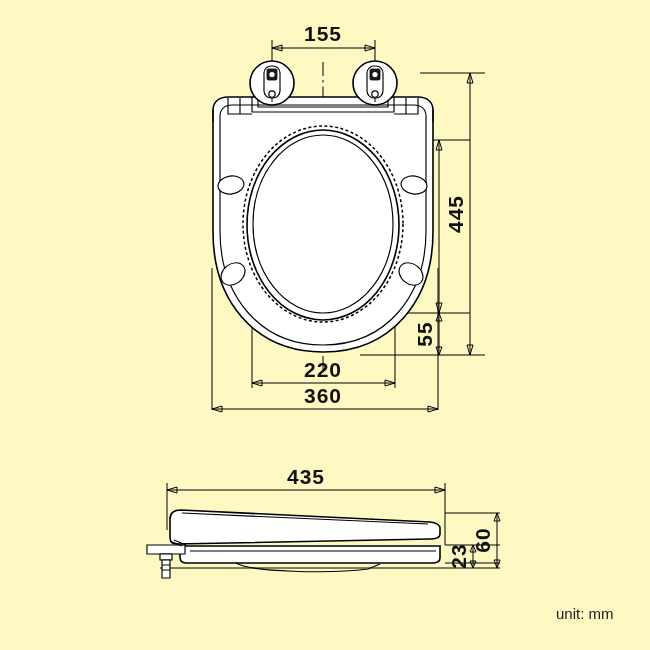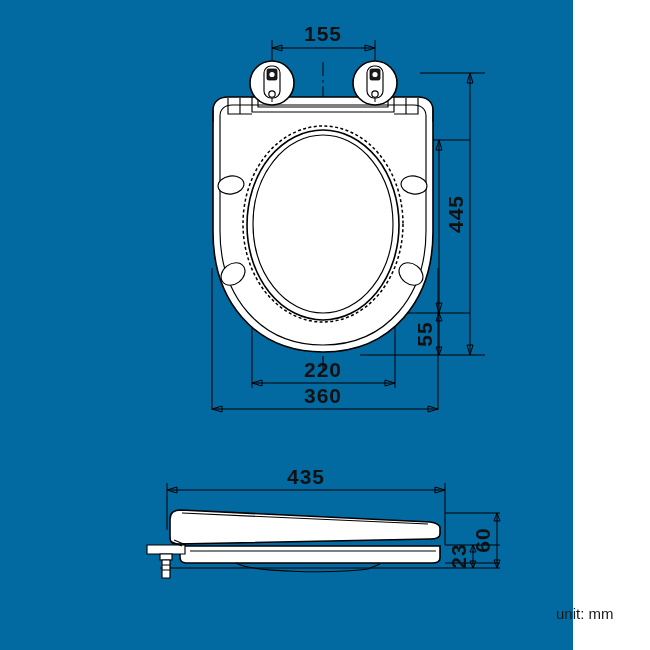--- a/index.html
+++ b/index.html
@@ -1,21 +1,21 @@
 <!DOCTYPE html>
 <html><head>
 <meta charset="utf-8">
 <style>
   html,body{margin:0;padding:0;background:#ffffff;}
   body{
     width:650px;height:650px;overflow:hidden;
     font-family:"Liberation Sans", sans-serif;
     color:#000;
   }
-  #sheet{position:relative;width:573px;height:650px;background:#0369a1;}
+  #sheet{position:relative;width:650px;height:650px;background:#fef9c3;}
   svg{display:block;}
   .dimtext{
     font-family:"Liberation Sans", sans-serif;
     font-size:21px;font-weight:700;fill:#111;
     letter-spacing:1px;
   }
   .unittext{
     font-family:"Liberation Sans", sans-serif;
     font-size:15px;font-weight:400;fill:#1a1a1a;
   }

